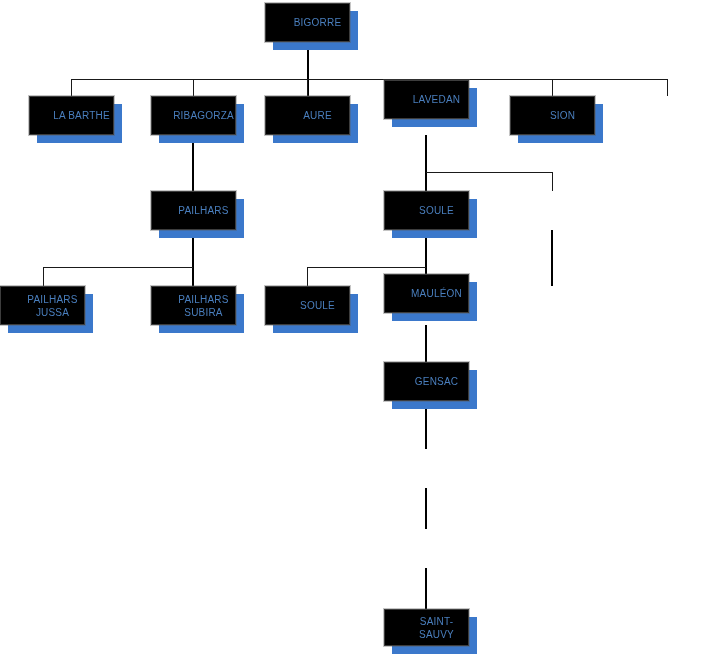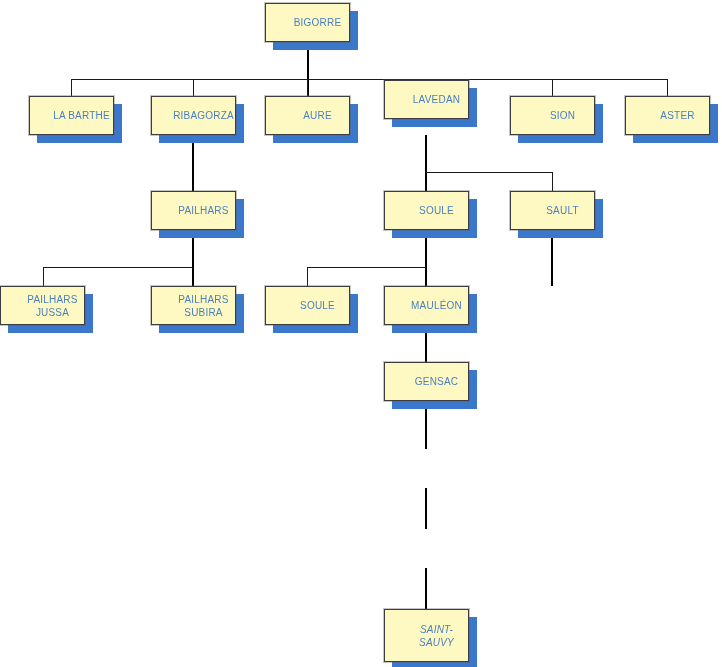--- a/index.html
+++ b/index.html
@@ -40,21 +40,21 @@
     background: #3b78cb;
     z-index: 1;
   }
   .node .box {
     position: absolute;
     left: 0;
     top: 0;
     width: 100%;
     height: 100%;
     box-sizing: border-box;
-    background: #fef9c3;
+    background: #000000;
     border: 1px solid #3d3d3d;
     box-shadow: 0 0 0 1px rgba(90,90,90,0.35);
     z-index: 2;
     display: flex;
     align-items: center;
     justify-content: center;
     text-align: center;
     padding-left: 20px;
   }
   .node .label {
@@ -136,47 +136,35 @@
     </div>
   </div>
 
   <div class="node" style="left:510px; top:96px; width:85px; height:39px;">
     <div class="shadow"></div>
     <div class="box">
       <span class="label">SION</span>
     </div>
   </div>
 
-  <div class="node" style="left:625px; top:96px; width:85px; height:39px;">
-    <div class="shadow"></div>
-    <div class="box">
-      <span class="label">ASTER</span>
-    </div>
-  </div>
 
   <div class="node" style="left:151px; top:191px; width:85px; height:39px;">
     <div class="shadow"></div>
     <div class="box">
       <span class="label">PAILHARS</span>
     </div>
   </div>
 
   <div class="node" style="left:384px; top:191px; width:85px; height:39px;">
     <div class="shadow"></div>
     <div class="box">
       <span class="label">SOULE</span>
     </div>
   </div>
 
-  <div class="node" style="left:510px; top:191px; width:85px; height:39px;">
-    <div class="shadow"></div>
-    <div class="box">
-      <span class="label">SAULT</span>
-    </div>
-  </div>
 
   <div class="node" style="left:0px; top:286px; width:85px; height:39px;">
     <div class="shadow"></div>
     <div class="box">
       <span class="label">PAILHARS
 JUSSA</span>
     </div>
   </div>
 
   <div class="node" style="left:151px; top:286px; width:85px; height:39px;">
@@ -187,37 +175,37 @@
     </div>
   </div>
 
   <div class="node" style="left:265px; top:286px; width:85px; height:39px;">
     <div class="shadow"></div>
     <div class="box">
       <span class="label">SOULE</span>
     </div>
   </div>
 
-  <div class="node" style="left:384px; top:286px; width:85px; height:39px;">
+  <div class="node" style="left:384px; top:274px; width:85px; height:39px;">
     <div class="shadow"></div>
     <div class="box">
       <span class="label">MAULÉON</span>
     </div>
   </div>
 
 
   <div class="node" style="left:384px; top:362px; width:85px; height:39px;">
     <div class="shadow"></div>
     <div class="box">
       <span class="label">GENSAC</span>
     </div>
   </div>
 
 
 
-  <div class="node" style="left:384px; top:609px; width:85px; height:53px;font-style:italic;">
+  <div class="node" style="left:384px; top:609px; width:85px; height:37px;">
     <div class="shadow"></div>
     <div class="box">
       <span class="label">SAINT-SAUVY</span>
     </div>
   </div>
 
 </div>
 
 </body></html>

